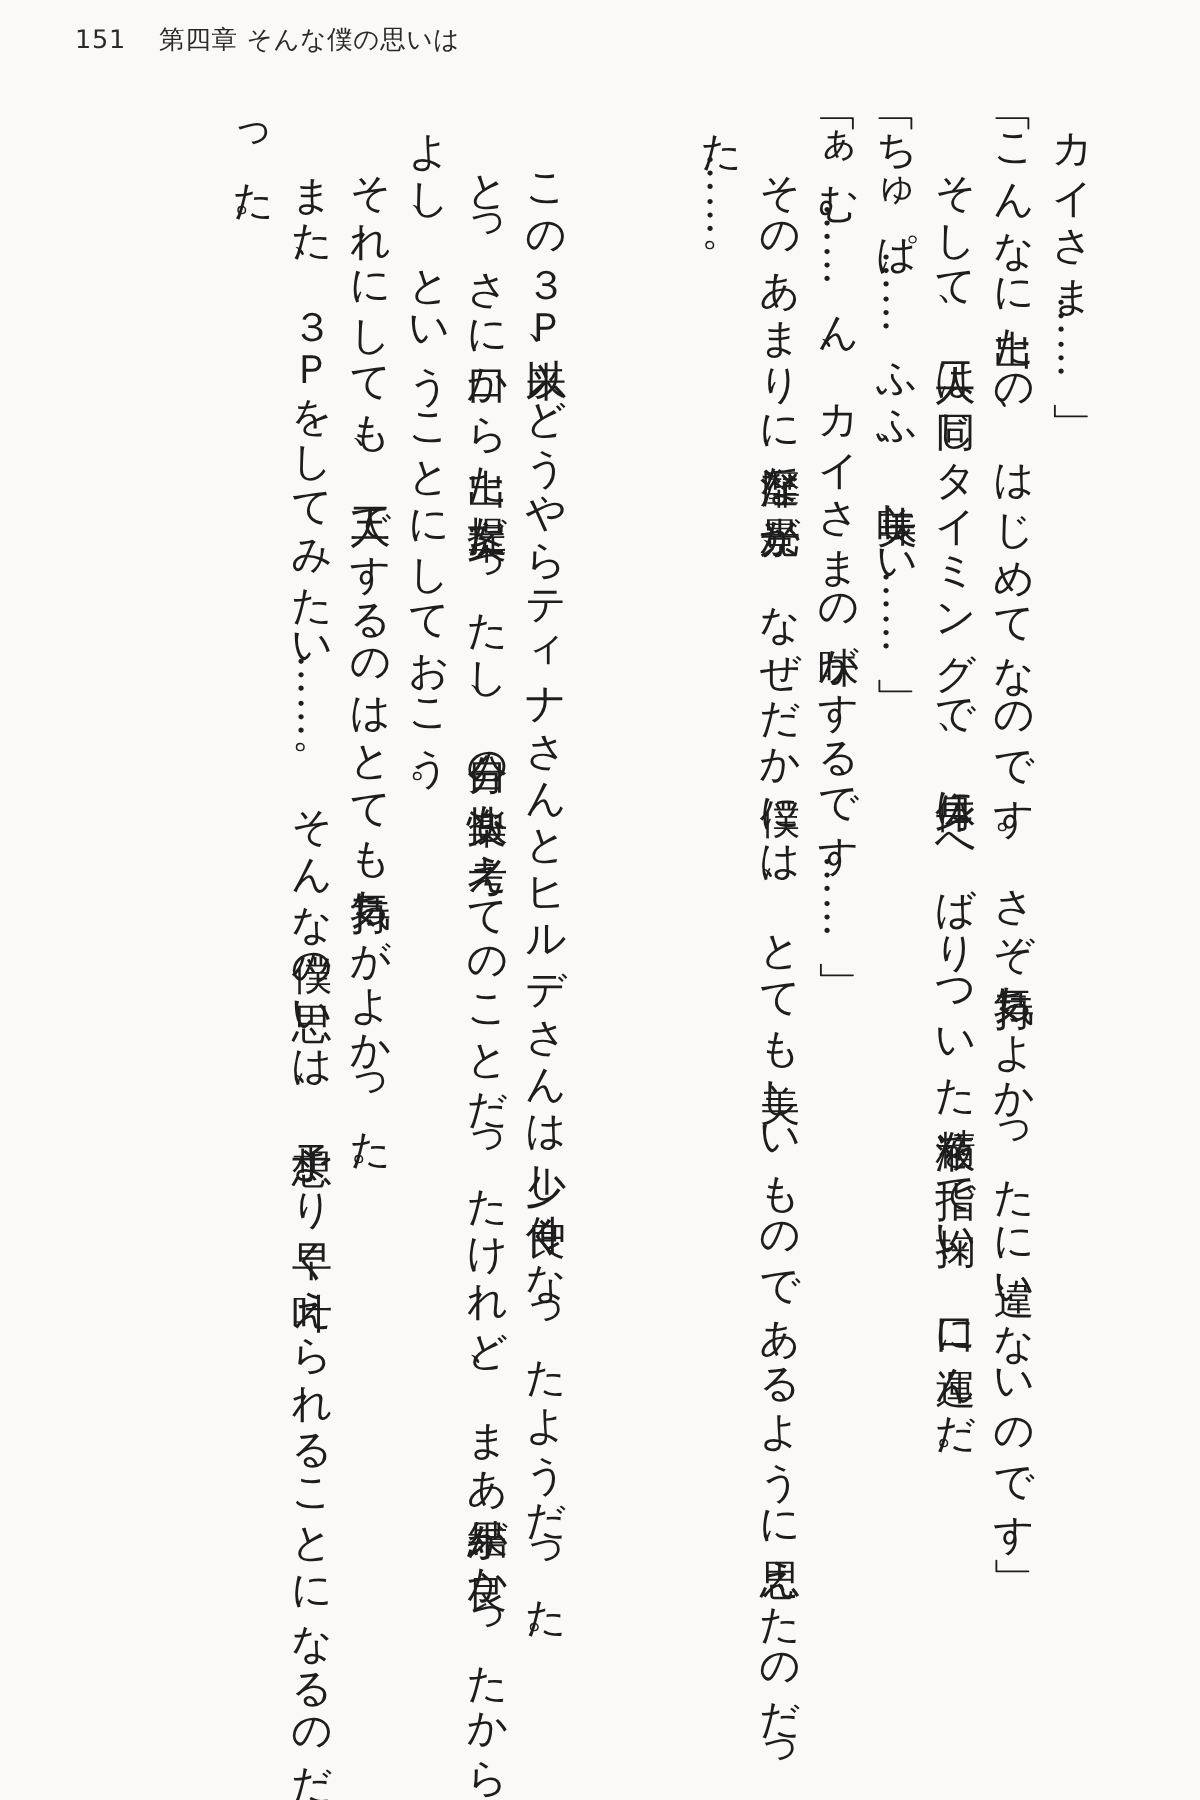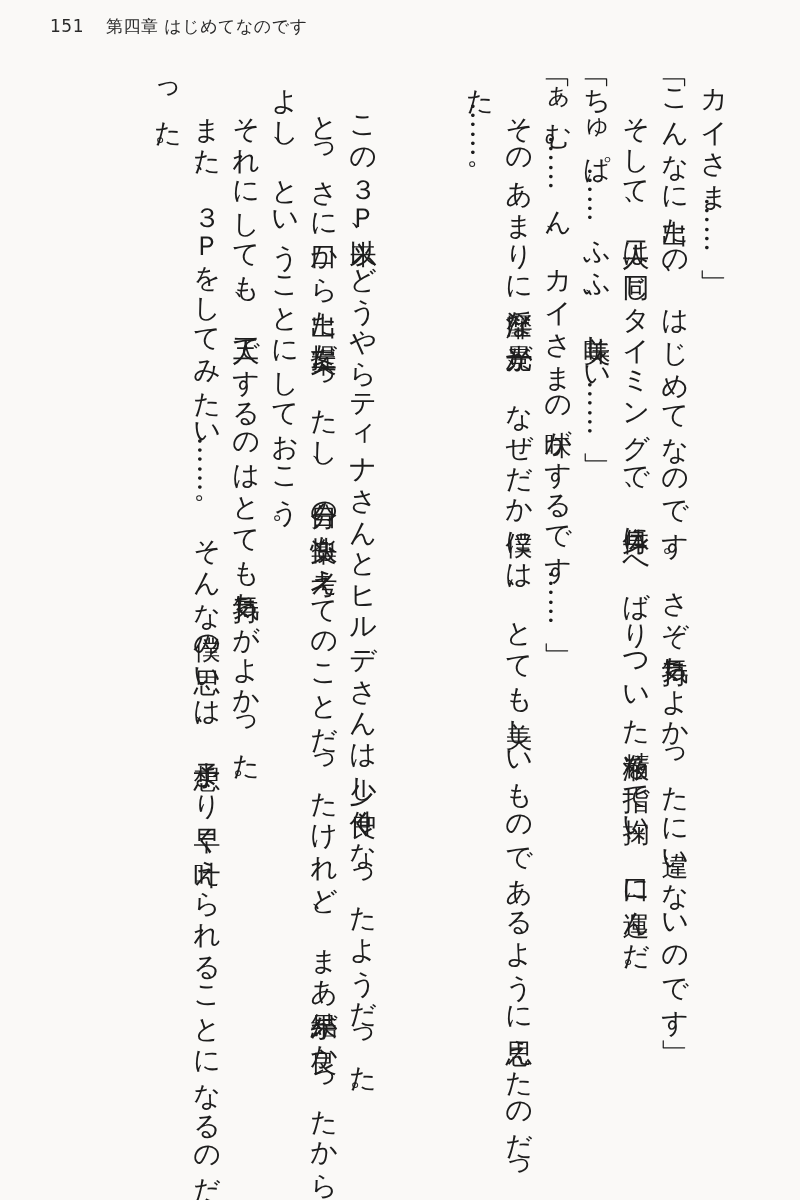--- a/index.html
+++ b/index.html
@@ -52,21 +52,21 @@
     margin-block-start: 78px; 
   }
 </style>
 </head>
 <body>
 
 <div class="page">
 
   <div class="running-header">
     <span class="pagenum">151</span>
-    <span class="chapter">第四章 はじめてなのです</span>
+    <span class="chapter">第四章 そんな僕の思いは</span>
   </div>
 
   <div class="vertical-body">
     <p>カイさま……」</p>
     <p>「こんなに出たの、はじめてなのです。さぞ気持ちよかったに違いないのです」</p>
     <p class="indent">そして、二人は同じタイミングで、身体にへばりついた精液を指で掬い、口に運んだ。</p>
     <p>「ちゅぱ……ふふ、美味しい……」</p>
     <p>「ぁむ……ん、カイさまの味がするです……」</p>
     <p class="indent">そのあまりに淫靡な光景が、なぜだか僕には、とても美しいものであるように思えたのだった……。</p>
     <p class="indent gap">この３Ｐ以来、どうやらティナさんとヒルデさんは少し仲良くなったようだった。</p>

